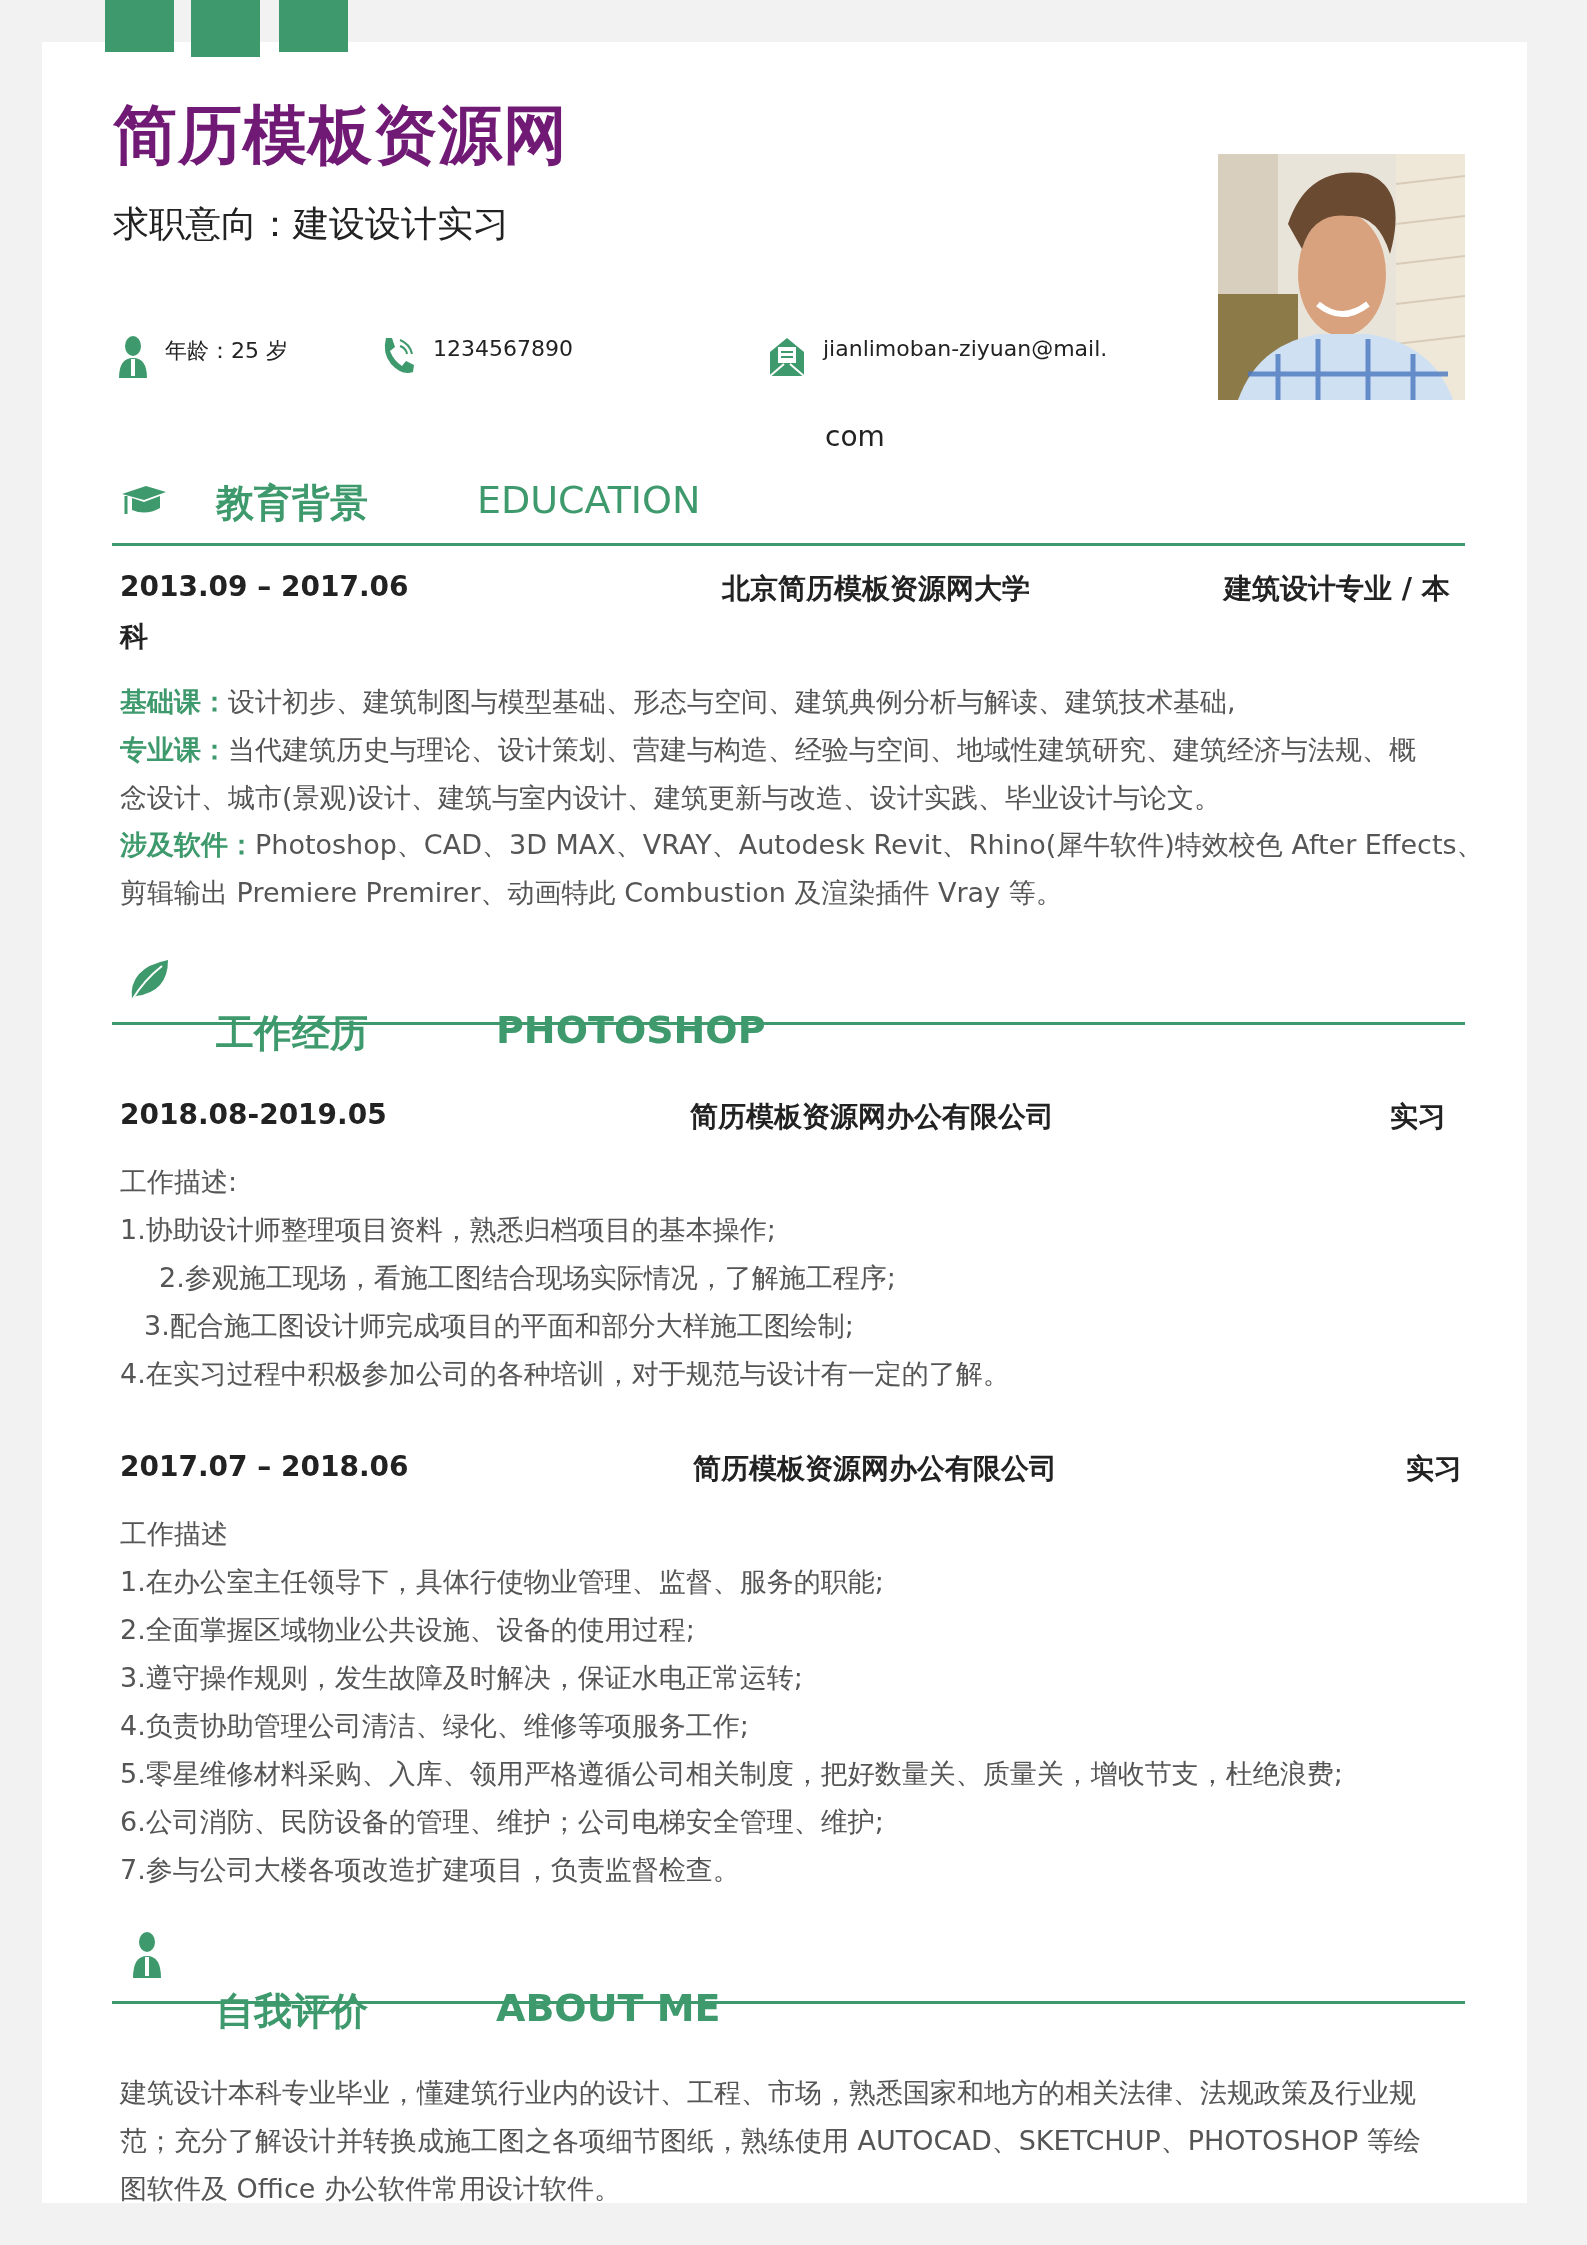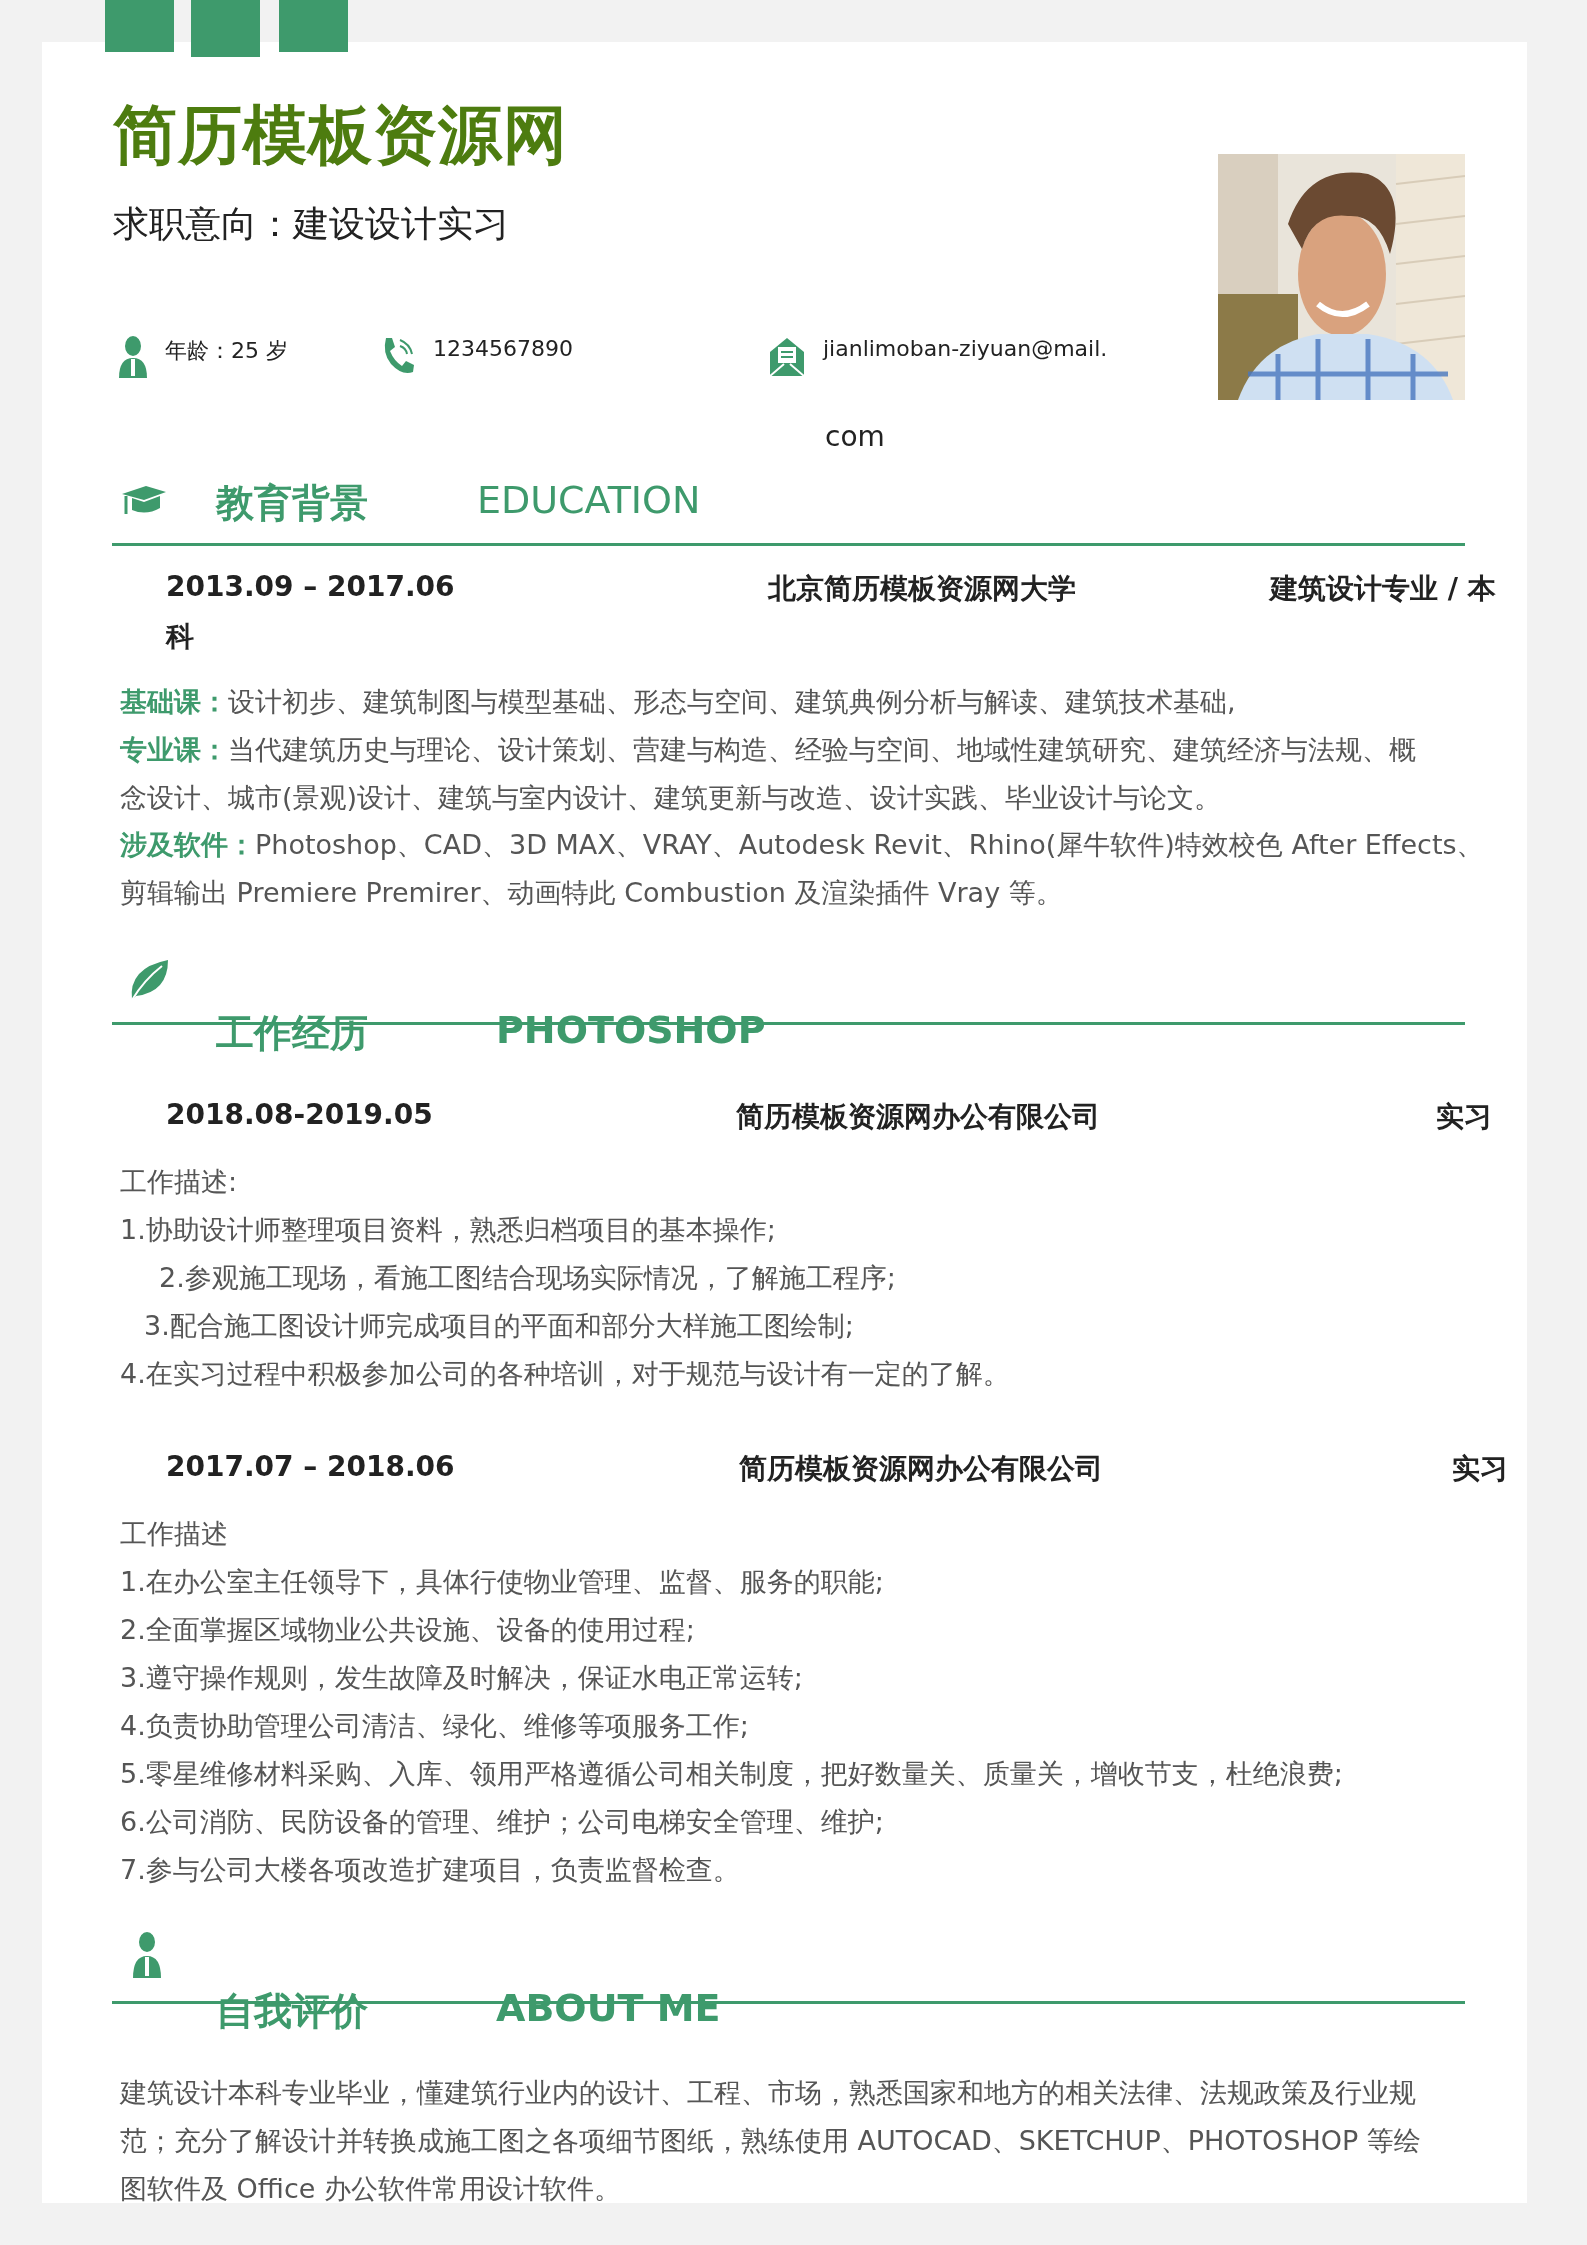--- a/index.html
+++ b/index.html
@@ -1,29 +1,29 @@
 <!DOCTYPE html>
 <html><head>
 <meta charset="utf-8">
 <style>
   * { margin:0; padding:0; box-sizing:border-box; }
   html, body { width:1587px; height:2245px; background:#f2f2f2; overflow:hidden; }
   body { position:relative; font-family:"DejaVu Sans", "Liberation Sans", sans-serif; color:#333; }
   .page { position:absolute; left:42px; top:42px; width:1485px; height:2161px; background:#ffffff; }
   .bar { position:absolute; top:0; width:69px; background:#3e9a6c; }
   .abs { position:absolute; white-space:nowrap; }
-  .title { left:113px; top:92px; font-size:64px; font-weight:bold; color:#4d7c0f; letter-spacing:1px;font-family:Liberation Mono, monospace; }
+  .title { left:113px; top:92px; font-size:64px; font-weight:bold; color:#701a75; letter-spacing:1px;font-family:Liberation Mono, monospace; }
   .intent { left:113px; top:200px; font-size:36px; color:#222; }
   .contact { font-size:22px; color:#222; top:336px; }
   .icon { position:absolute; display:inline-block; }
   .sec-cn { font-size:38px; font-weight:bold; color:#3e9a6c; }
   .sec-en { font-size:38px; color:#3e9a6c; }
   .sec-en.bold { font-weight:bold; }
   .rule { position:absolute; left:112px; width:1353px; height:3px; background:#3e9a6c; }
-  .row-bold { font-size:28px; font-weight:bold; color:#222;margin-left:46px; }
+  .row-bold { font-size:28px; font-weight:bold; color:#222; }
   .body { font-size:27px; color:#555; }
   .label { color:#3e9a6c; font-weight:bold; }
   .photo { position:absolute; left:1218px; top:154px; width:247px; height:246px; overflow:hidden; background:#d8d2c2; }
 </style>
 </head>
 <body>
 
 <div class="bar" style="left:105px;height:52px;"></div>
 <div class="bar" style="left:191px;height:57px;"></div>
 <div class="bar" style="left:279px;height:52px;"></div>

